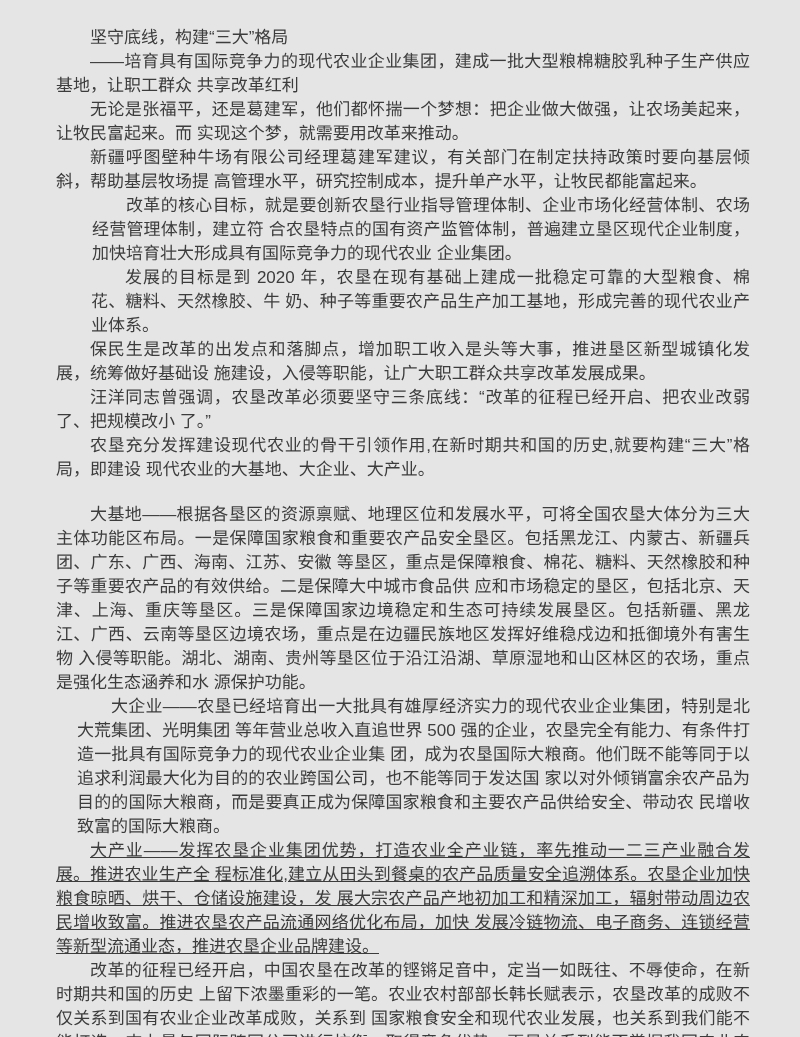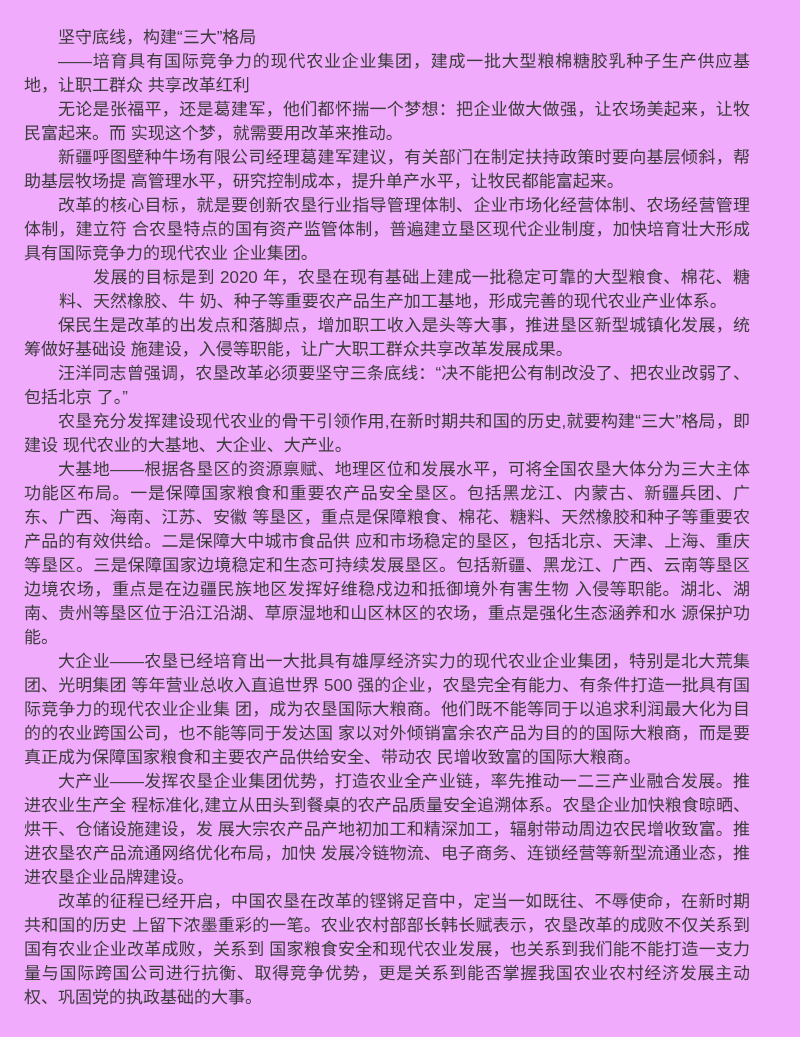--- a/index.html
+++ b/index.html
@@ -10,22 +10,22 @@
   body {
     width: 800px;
     height: 1037px;
     overflow: hidden;
     font-family: "Liberation Sans", "DejaVu Sans", sans-serif;
   }
   .page {
     box-sizing: border-box;
     width: 800px;
     height: 1037px;
-    padding: 26px 50px 0 24px;
-    background: #f0abfc;
+    padding: 26px 50px 0 56px;
+    background: #e5e5e5;
     overflow: hidden;
   }
   .article {
     width: 100%;
   }
   .para {
     margin: 0;
     padding: 0;
     text-indent: 2em;
     font-size: 17px;
@@ -39,23 +39,23 @@
 </style>
 </head>
 <body style="background: rgb(255, 255, 255);">
 
 <div class="page">
   <div class="article">
       <p class="para" style="color: rgb(60, 60, 60);">坚守底线，构建“三大”格局</p>
       <p class="para" style="color: rgb(60, 60, 60);">——培育具有国际竞争力的现代农业企业集团，建成一批大型粮棉糖胶乳种子生产供应基地，让职工群众 共享改革红利</p>
       <p class="para" style="color: rgb(60, 60, 60);">无论是张福平，还是葛建军，他们都怀揣一个梦想：把企业做大做强，让农场美起来，让牧民富起来。而 实现这个梦，就需要用改革来推动。</p>
       <p class="para" style="color: rgb(60, 60, 60);">新疆呼图壁种牛场有限公司经理葛建军建议，有关部门在制定扶持政策时要向基层倾斜，帮助基层牧场提 高管理水平，研究控制成本，提升单产水平，让牧民都能富起来。</p>
-      <p class="para" style="color: rgb(60, 60, 60);">改革的核心目标，就是要创新农垦行业指导管理体制、企业市场化经营体制、农场经营管理体制，建立符 合农垦特点的国有资产监管体制，普遍建立垦区现代企业制度，加快培育壮大形成具有国际竞争力的现代农业 企业集团。</p>
+      <p class="para" style="color: rgb(60, 60, 60); margin-left: 36px;">改革的核心目标，就是要创新农垦行业指导管理体制、企业市场化经营体制、农场经营管理体制，建立符 合农垦特点的国有资产监管体制，普遍建立垦区现代企业制度，加快培育壮大形成具有国际竞争力的现代农业 企业集团。</p>
       <p class="para" style="color: rgb(60, 60, 60); margin-left: 35px;">发展的目标是到 2020 年，农垦在现有基础上建成一批稳定可靠的大型粮食、棉花、糖料、天然橡胶、牛 奶、种子等重要农产品生产加工基地，形成完善的现代农业产业体系。</p>
       <p class="para" style="color: rgb(60, 60, 60);">保民生是改革的出发点和落脚点，增加职工收入是头等大事，推进垦区新型城镇化发展，统筹做好基础设 施建设，入侵等职能，让广大职工群众共享改革发展成果。</p>
-      <p class="para" style="color: rgb(60, 60, 60);">汪洋同志曾强调，农垦改革必须要坚守三条底线：“决不能把公有制改没了、把农业改弱了、包括北京 了。”</p>
+      <p class="para" style="color: rgb(60, 60, 60);">汪洋同志曾强调，农垦改革必须要坚守三条底线：“改革的征程已经开启、把农业改弱了、把规模改小 了。”</p>
       <p class="para" style="color: rgb(60, 60, 60);">农垦充分发挥建设现代农业的骨干引领作用,在新时期共和国的历史,就要构建“三大”格局，即建设 现代农业的大基地、大企业、大产业。</p>
-      <p class="para" style="color: rgb(60, 60, 60);">大基地——根据各垦区的资源禀赋、地理区位和发展水平，可将全国农垦大体分为三大主体功能区布局。一是保障国家粮食和重要农产品安全垦区。包括黑龙江、内蒙古、新疆兵团、广东、广西、海南、江苏、安徽 等垦区，重点是保障粮食、棉花、糖料、天然橡胶和种子等重要农产品的有效供给。二是保障大中城市食品供 应和市场稳定的垦区，包括北京、天津、上海、重庆等垦区。三是保障国家边境稳定和生态可持续发展垦区。包括新疆、黑龙江、广西、云南等垦区边境农场，重点是在边疆民族地区发挥好维稳戍边和抵御境外有害生物 入侵等职能。湖北、湖南、贵州等垦区位于沿江沿湖、草原湿地和山区林区的农场，重点是强化生态涵养和水 源保护功能。</p>
-      <p class="para" style="color: rgb(60, 60, 60);">大企业——农垦已经培育出一大批具有雄厚经济实力的现代农业企业集团，特别是北大荒集团、光明集团 等年营业总收入直追世界 500 强的企业，农垦完全有能力、有条件打造一批具有国际竞争力的现代农业企业集 团，成为农垦国际大粮商。他们既不能等同于以追求利润最大化为目的的农业跨国公司，也不能等同于发达国 家以对外倾销富余农产品为目的的国际大粮商，而是要真正成为保障国家粮食和主要农产品供给安全、带动农 民增收致富的国际大粮商。</p>
-      <p class="para" style="color: rgb(60, 60, 60);">大产业——发挥农垦企业集团优势，打造农业全产业链，率先推动一二三产业融合发展。推进农业生产全 程标准化,建立从田头到餐桌的农产品质量安全追溯体系。农垦企业加快粮食晾晒、烘干、仓储设施建设，发 展大宗农产品产地初加工和精深加工，辐射带动周边农民增收致富。推进农垦农产品流通网络优化布局，加快 发展冷链物流、电子商务、连锁经营等新型流通业态，推进农垦企业品牌建设。</p>
+      <p class="para" style="color: rgb(60, 60, 60); margin-top: 21px;">大基地——根据各垦区的资源禀赋、地理区位和发展水平，可将全国农垦大体分为三大主体功能区布局。一是保障国家粮食和重要农产品安全垦区。包括黑龙江、内蒙古、新疆兵团、广东、广西、海南、江苏、安徽 等垦区，重点是保障粮食、棉花、糖料、天然橡胶和种子等重要农产品的有效供给。二是保障大中城市食品供 应和市场稳定的垦区，包括北京、天津、上海、重庆等垦区。三是保障国家边境稳定和生态可持续发展垦区。包括新疆、黑龙江、广西、云南等垦区边境农场，重点是在边疆民族地区发挥好维稳戍边和抵御境外有害生物 入侵等职能。湖北、湖南、贵州等垦区位于沿江沿湖、草原湿地和山区林区的农场，重点是强化生态涵养和水 源保护功能。</p>
+      <p class="para" style="color: rgb(60, 60, 60); margin-left: 21px;">大企业——农垦已经培育出一大批具有雄厚经济实力的现代农业企业集团，特别是北大荒集团、光明集团 等年营业总收入直追世界 500 强的企业，农垦完全有能力、有条件打造一批具有国际竞争力的现代农业企业集 团，成为农垦国际大粮商。他们既不能等同于以追求利润最大化为目的的农业跨国公司，也不能等同于发达国 家以对外倾销富余农产品为目的的国际大粮商，而是要真正成为保障国家粮食和主要农产品供给安全、带动农 民增收致富的国际大粮商。</p>
+      <p class="para" style="color: rgb(60, 60, 60); text-decoration: underline;">大产业——发挥农垦企业集团优势，打造农业全产业链，率先推动一二三产业融合发展。推进农业生产全 程标准化,建立从田头到餐桌的农产品质量安全追溯体系。农垦企业加快粮食晾晒、烘干、仓储设施建设，发 展大宗农产品产地初加工和精深加工，辐射带动周边农民增收致富。推进农垦农产品流通网络优化布局，加快 发展冷链物流、电子商务、连锁经营等新型流通业态，推进农垦企业品牌建设。</p>
       <p class="para" style="color: rgb(60, 60, 60);">改革的征程已经开启，中国农垦在改革的铿锵足音中，定当一如既往、不辱使命，在新时期共和国的历史 上留下浓墨重彩的一笔。农业农村部部长韩长赋表示，农垦改革的成败不仅关系到国有农业企业改革成败，关系到 国家粮食安全和现代农业发展，也关系到我们能不能打造一支力量与国际跨国公司进行抗衡、取得竞争优势，更是关系到能否掌握我国农业农村经济发展主动权、巩固党的执政基础的大事。</p>
     </div>
 </div>
 
 </body></html>

